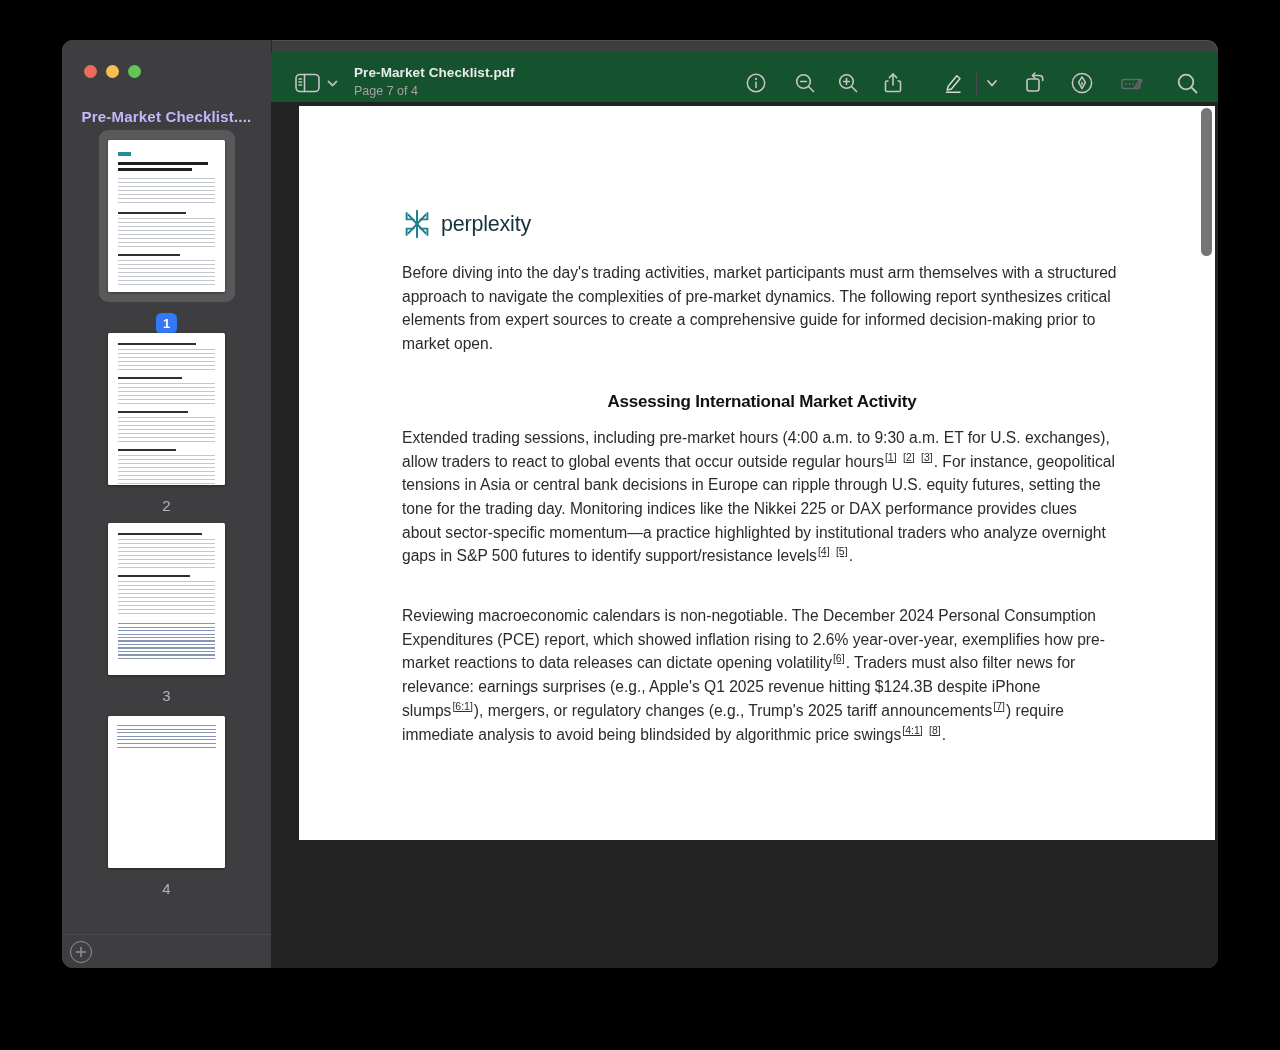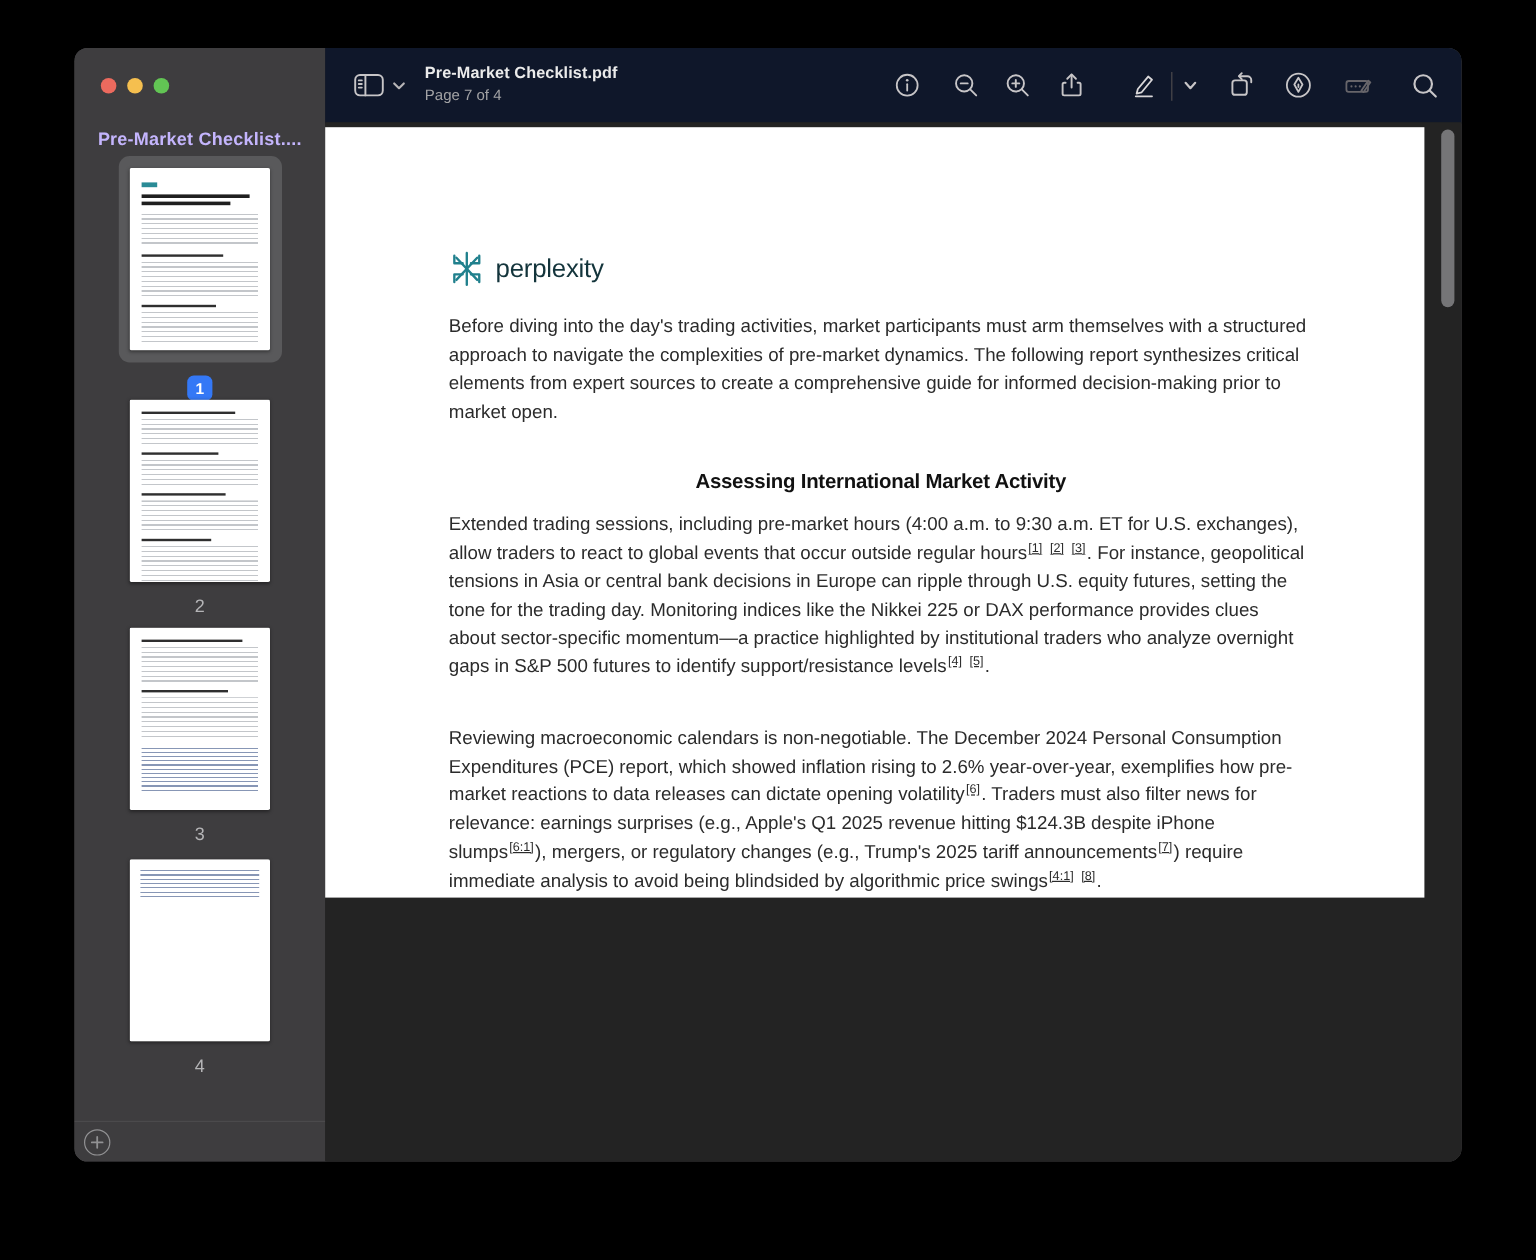--- a/index.html
+++ b/index.html
@@ -78,33 +78,33 @@
     background:var(--accent,#3478F6);color:#fff;font-size:13px;font-weight:700;
     display:flex;align-items:center;justify-content:center;
   }
   .page-label{margin-top:12px;color:#b4b4b6;font-size:15px;}
   .sidebar-divider{position:absolute;left:0;right:0;bottom:33px;height:1px;background:#4b4a4c;}
   .add-btn{
     position:absolute;left:8px;top:901px;width:22px;height:22px;border-radius:50%;
     border:1.5px solid #919193;box-sizing:border-box;display:flex;align-items:center;justify-content:center;color:#919193;
   }
   
-  .toolbar{position:absolute;left:209px;top:0;width:947px;height:62px;background:#0f172a;border-bottom:1px solid #222023;text-decoration:underline;}
+  .toolbar{position:absolute;left:209px;top:12px;width:947px;height:62px;background:#14532d;border-bottom:1px solid #222023;text-decoration:underline;}
   .tb-icon{position:absolute;top:17px;width:28px;height:28px;display:flex;align-items:center;justify-content:center;color:#c7c5c7;}
   .tb-icon.small{width:16px;}
   .tb-icon.disabled{color:#67656a;}
   .tb-sep{position:absolute;left:705px;top:20px;width:1px;height:24px;background:#4c4a4d;}
   .tb-toggle{position:absolute;left:23px;top:19px;width:27px;height:24px;color:#c7c5c7;display:flex;align-items:center;}
   .tb-toggle-chev{position:absolute;left:56px;top:28px;color:#b6b4b6;}
   .tb-titleblock{position:absolute;left:83px;top:13px;}
   .tb-title{color:#ebebeb;font-size:13.5px;font-weight:700;letter-spacing:.1px;}
   .tb-subtitle{margin-top:4px;color:#a3a3a5;font-size:12.5px;}
   
   .content{position:absolute;left:209px;top:62px;width:947px;height:866px;background:#232323;}
-  .pdf-page{position:absolute;left:0;top:4px;width:916px;height:642px;background:#fff;overflow:hidden;}
+  .pdf-page{position:absolute;left:28px;top:4px;width:916px;height:734px;background:#fff;overflow:hidden;}
   .scrollbar{position:absolute;left:930px;top:6px;width:11px;height:148px;border-radius:6px;background:#757577;}
   .doc-inner{position:absolute;left:103px;top:103px;width:716px;color:#262626;}
   .brand-row{display:flex;align-items:center;gap:9px;margin:0 0 22px 0;}
   .brand-text{font-size:21.5px;font-weight:500;color:var(--brand-text,#13343B);letter-spacing:-.2px;}
   h1.doc-title{
     margin:0 0 20px 0;max-width:600px;font-size:27.5px;line-height:33.5px;font-weight:700;
     color:#161616;letter-spacing:-.5px;
   }
   .doc-inner p{margin:0 0 36px 0;font-size:15.6px;line-height:23.7px;color:#2b2b2b;}
   .doc-inner h2{margin:6px 0 30px 4px;font-size:18px;line-height:22px;font-weight:700;color:#111;letter-spacing:-.2px;}

